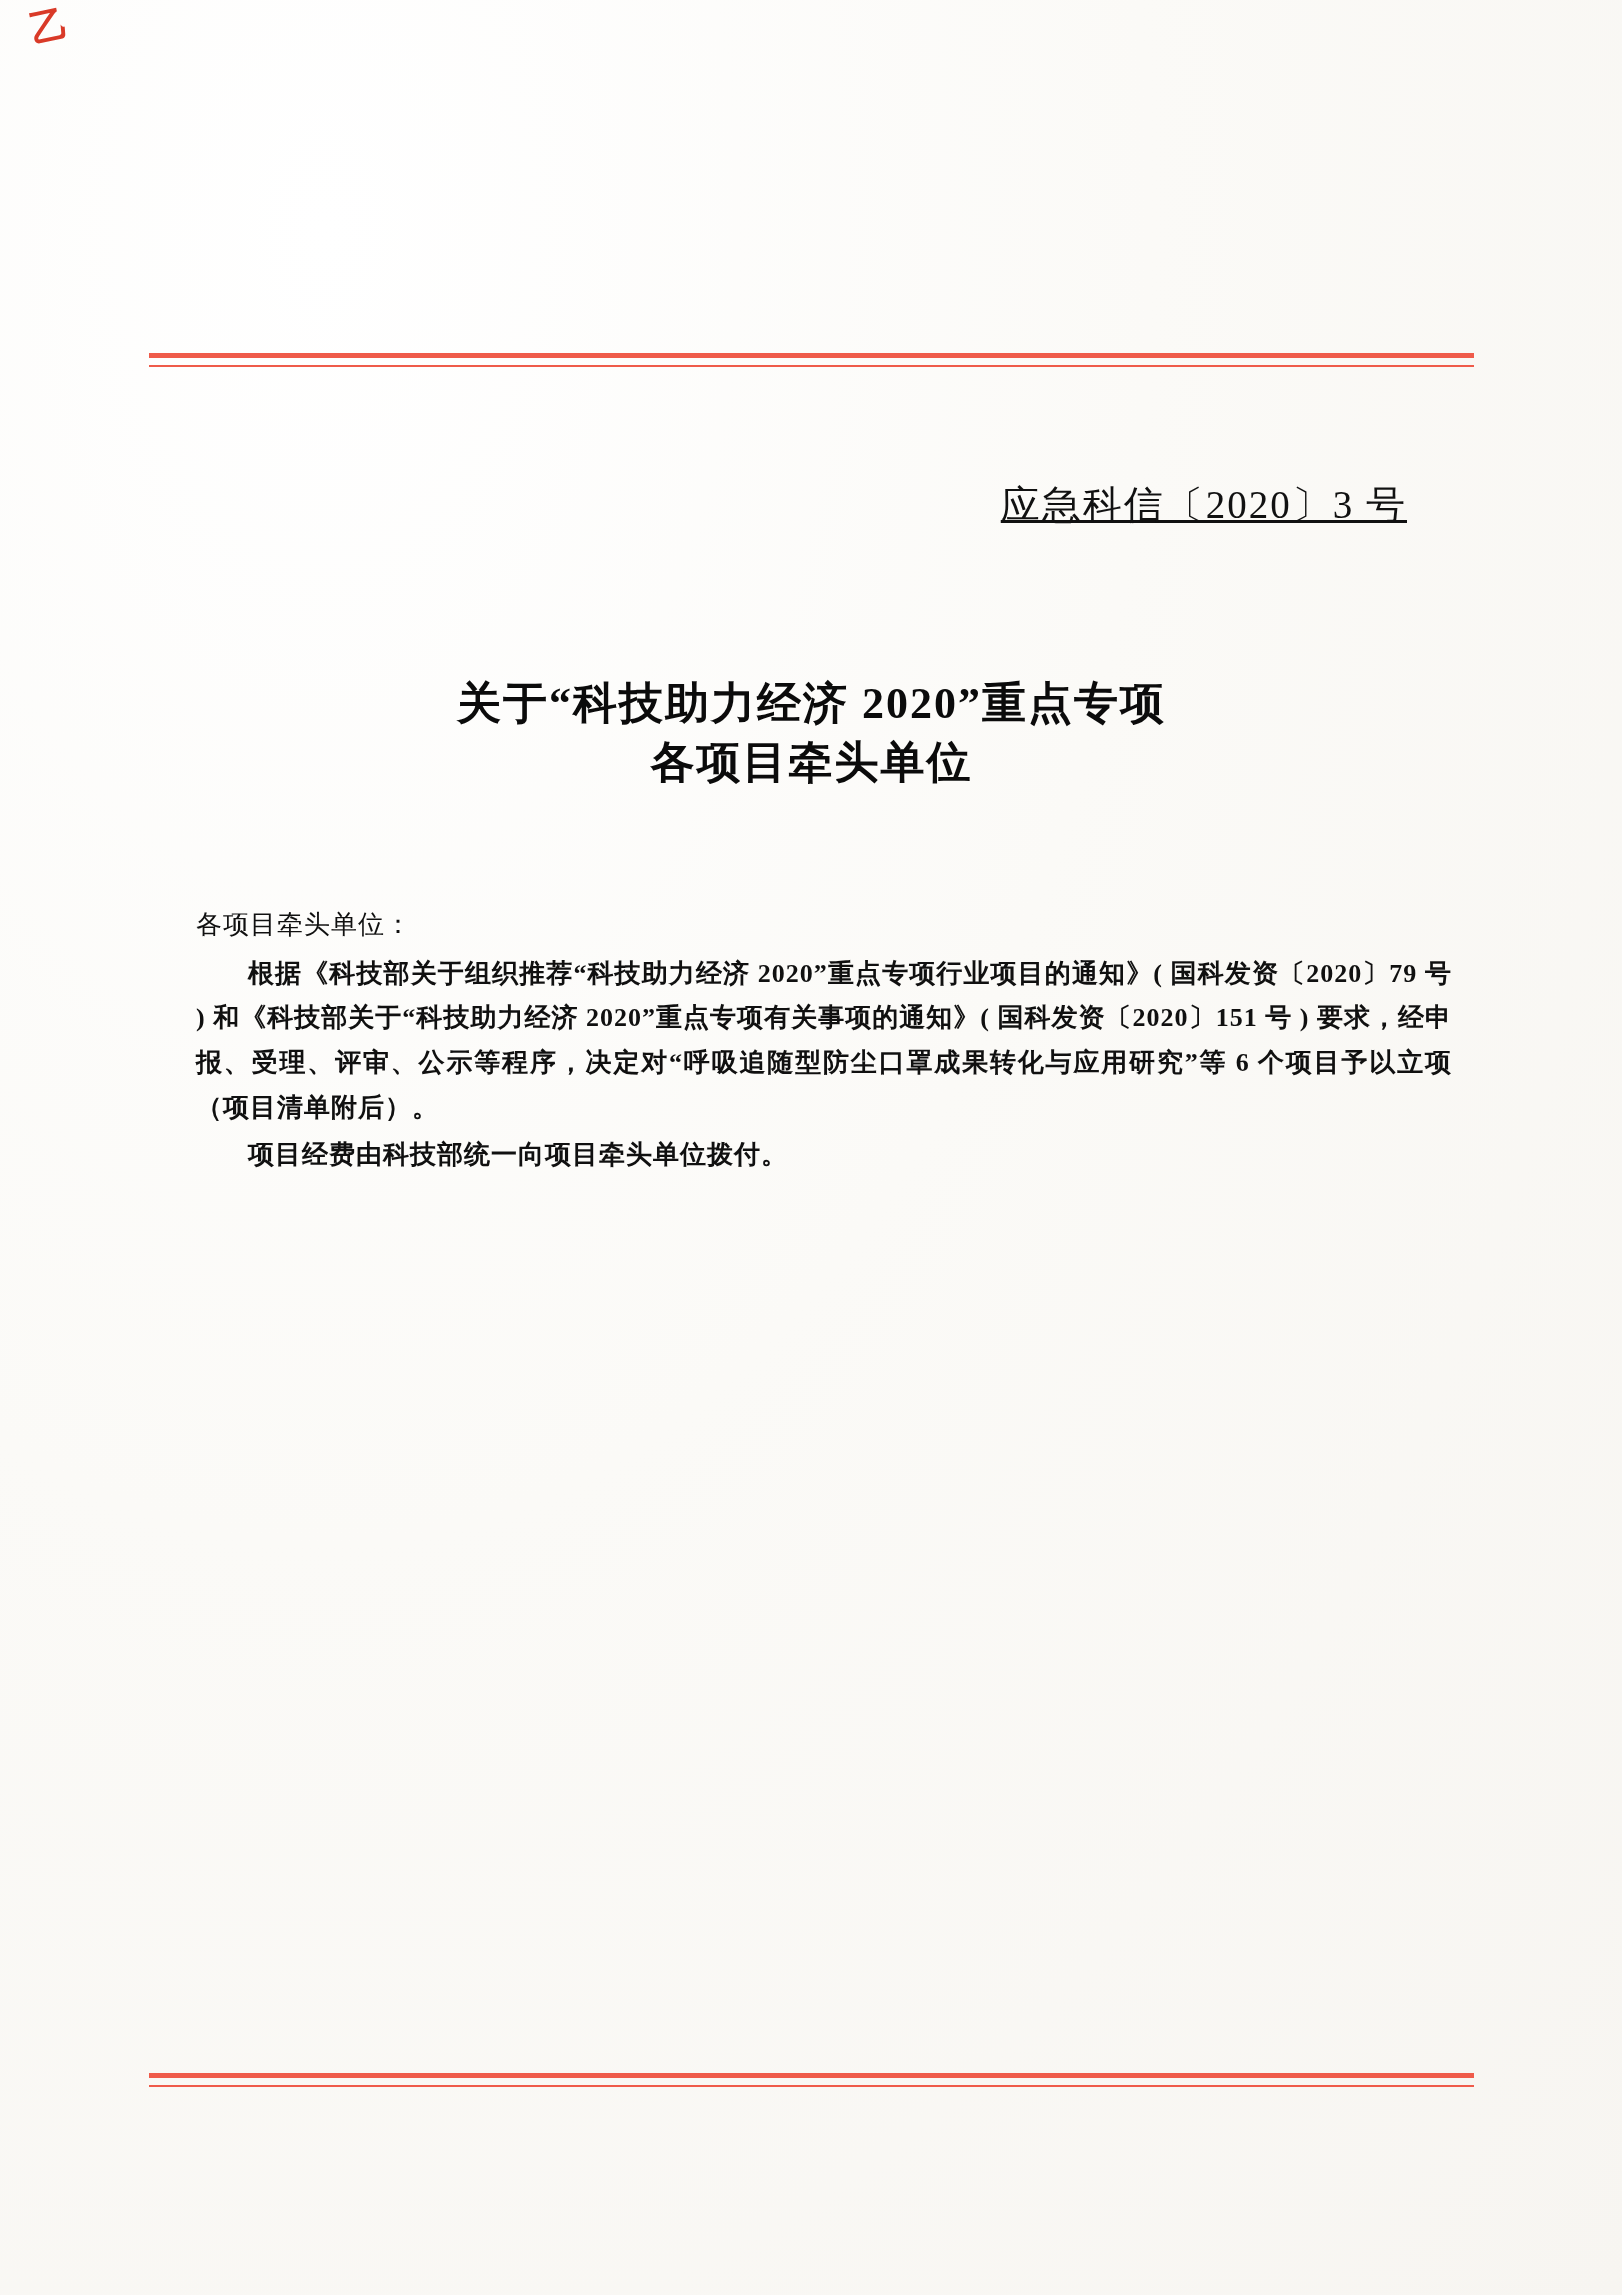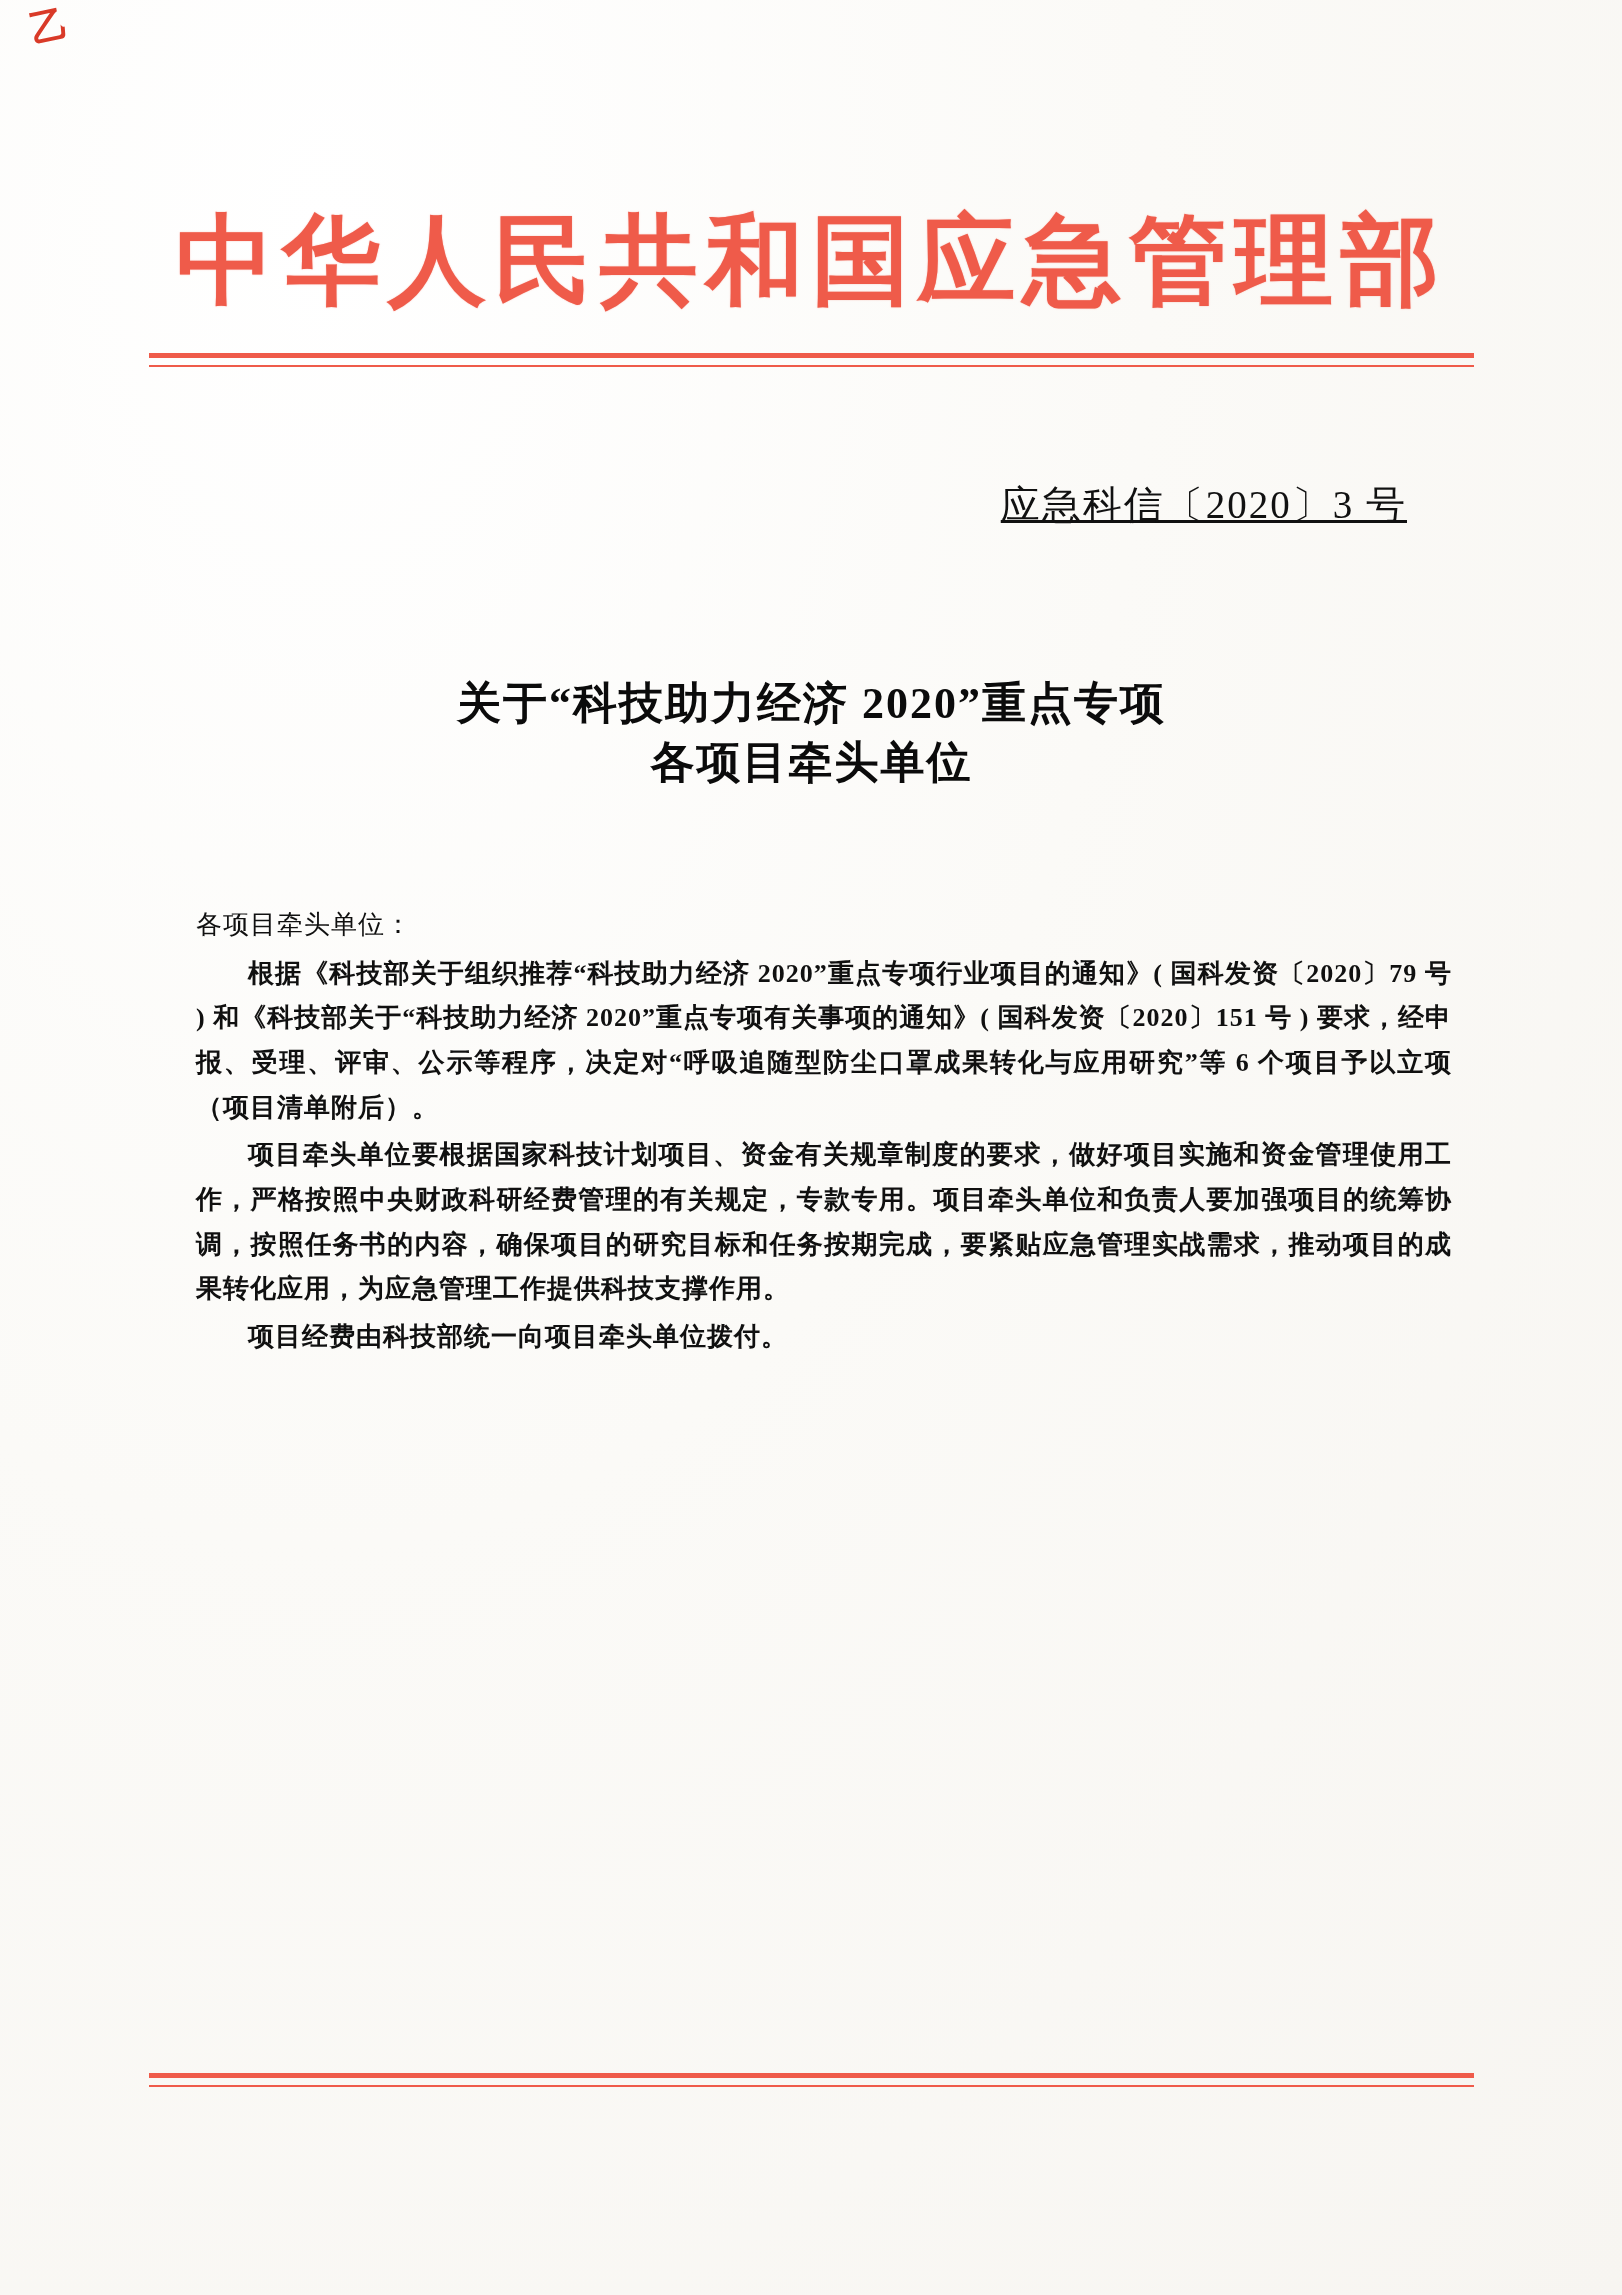--- a/index.html
+++ b/index.html
@@ -112,40 +112,36 @@
   .salutation { text-indent: 0; margin-bottom: 3.9px; }
   .para { text-indent: 2em; margin: 0 0 2.6px 0; font-weight: bold; }
 </style>
 </head>
 <body>
 
 <div class="page">
 
   <div class="corner-mark">乙</div>
 
-  <div class="masthead">
-    <div class="title">中华人民共和国应急管理部</div>
-  </div>
 
   <div class="rule-group top">
     <div class="rule thick"></div>
     <div class="rule thin"></div>
   </div>
 
   <div class="docnum">应急科信〔2020〕3 号</div>
 
   <div class="doc-title">
     <span class="line">关于“科技助力经济 2020”重点专项</span>
     <span class="line">各项目牵头单位</span>
   </div>
 
   <div class="body-block">
     <div class="salutation">各项目牵头单位：</div>
     <p class="para">根据《科技部关于组织推荐“科技助力经济 2020”重点专项行业项目的通知》( 国科发资〔2020〕79 号 ) 和《科技部关于“科技助力经济 2020”重点专项有关事项的通知》( 国科发资〔2020〕151 号 ) 要求，经申报、受理、评审、公示等程序，决定对“呼吸追随型防尘口罩成果转化与应用研究”等 6 个项目予以立项（项目清单附后）。</p>
-    <p class="para">项目牵头单位要根据国家科技计划项目、资金有关规章制度的要求，做好项目实施和资金管理使用工作，严格按照中央财政科研经费管理的有关规定，专款专用。项目牵头单位和负责人要加强项目的统筹协调，按照任务书的内容，确保项目的研究目标和任务按期完成，要紧贴应急管理实战需求，推动项目的成果转化应用，为应急管理工作提供科技支撑作用。</p>
     <p class="para">项目经费由科技部统一向项目牵头单位拨付。</p>
   </div>
 
   <div class="rule-group bottom">
     <div class="rule thick"></div>
     <div class="rule thin"></div>
   </div>
 
 </div>
 

